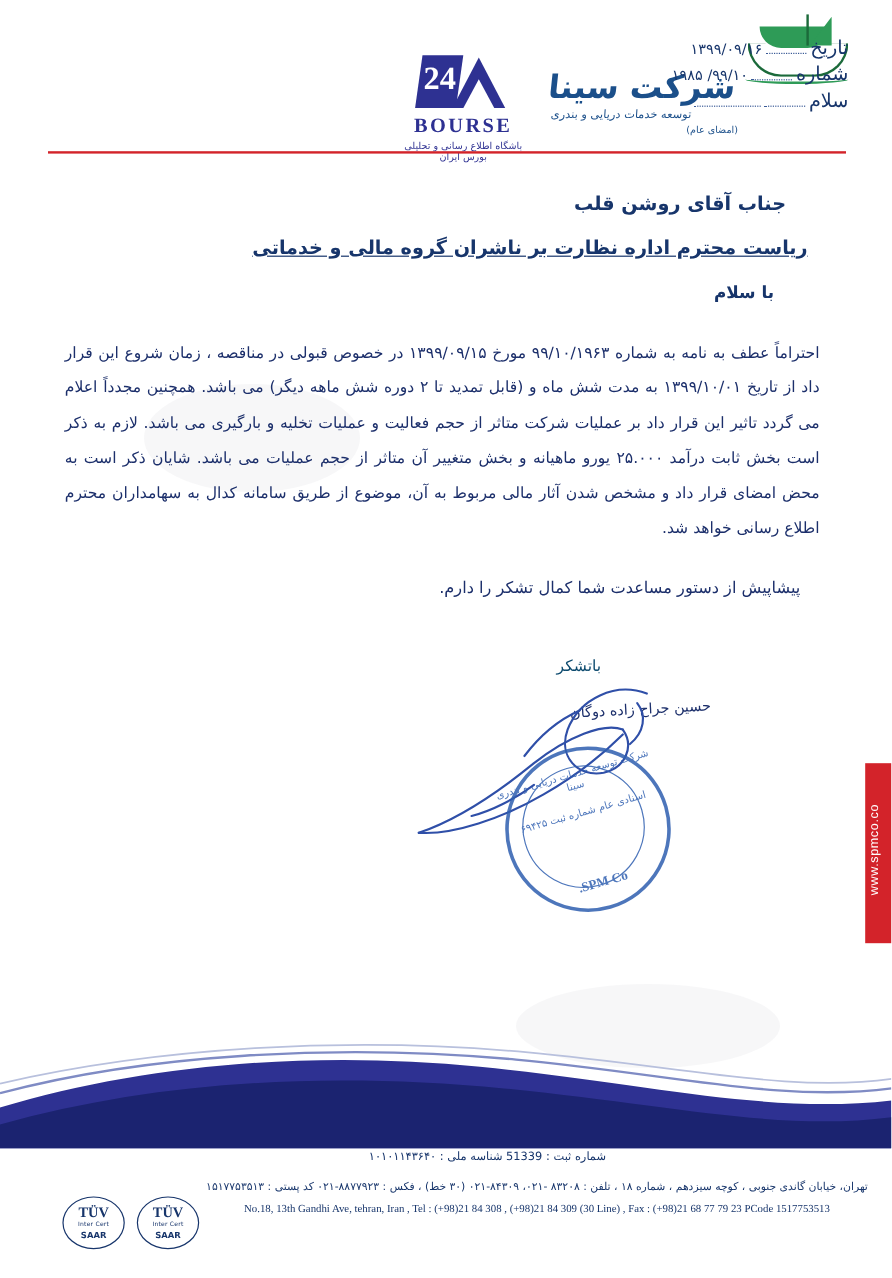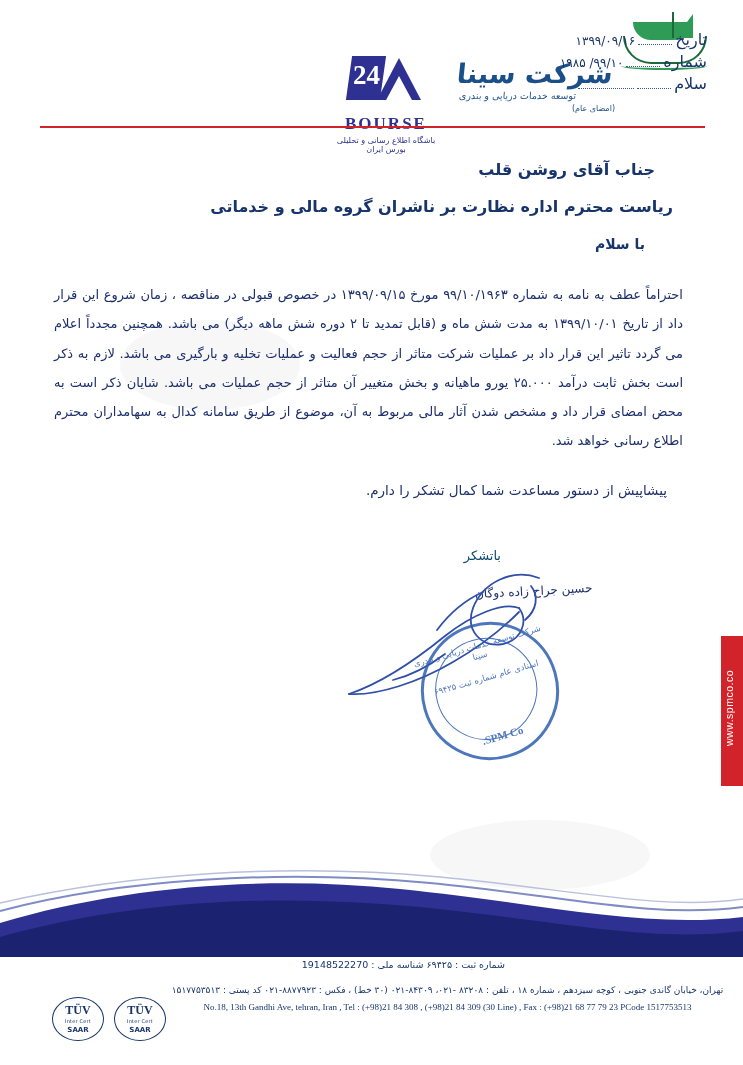--- a/index.html
+++ b/index.html
@@ -118,21 +118,21 @@
     top: 46px;
     left: 332px;
     width: 108px;
     height: 86px;
     text-align: center;
   }
   .bourse-mark {
     position: relative;
     width: 74px;
     height: 48px;
-    margin: 10px auto;
+    margin: 0 auto;
   }
   .bourse-sq {
     position: absolute;
     left: 0; top: 0;
     width: 34px; height: 44px;
     background: #2e3192;
     transform: skewX(-8deg);
   }
   .bourse-num {
     position: absolute;
@@ -240,20 +240,21 @@
     margin: 10px 36px 0 0;
     font-weight: bold;
     letter-spacing: 0.5px;
   }
   .salutation-2 {
     font-size: 16px;
     color: #17356b;
     margin: 18px 18px 0 0;
     font-weight: bold;
     letter-spacing: 0.5px;
+    text-decoration: underline;
   }
   .greeting {
     font-size: 14px;
     color: #17356b;
     margin: 20px 46px 0 0;
     font-weight: bold;
   }
   .para {
     margin-top: 28px;
     font-size: 13px;
@@ -590,21 +591,21 @@
   <div class="side-tab-text">www.spmco.co</div>
 
   <svg class="footer-waves" viewBox="0 0 743 90" preserveAspectRatio="none">
     <path d="M0,56 C120,20 260,8 400,22 C540,36 640,62 743,50 L743,90 L0,90 Z" fill="#2e3192"></path>
     <path d="M0,70 C130,34 270,26 420,40 C560,54 650,76 743,64 L743,90 L0,90 Z" fill="#1b2370"></path>
     <path d="M0,44 C120,12 280,2 430,16 C560,28 650,52 743,40" fill="none" stroke="#7f8bc4" stroke-width="2"></path>
     <path d="M0,36 C130,6 290,-4 440,10 C570,22 660,44 743,32" fill="none" stroke="#b8c0dd" stroke-width="1.4"></path>
   </svg>
 
   <div class="footer">
-    <div class="footer-reg">شماره ثبت : ۶۹۴۲۵      شناسه ملی : 19148522270</div>
+    <div class="footer-reg">شماره ثبت : 51339      شناسه ملی : ۱۰۱۰۱۱۴۳۶۴۰</div>
     <div class="footer-addr-fa">تهران، خیابان گاندی جنوبی ، کوچه سیزدهم ، شماره ۱۸ ، تلفن : ۸۳۲۰۸ -۰۲۱، ۸۴۳۰۹-۰۲۱ (۳۰ خط) ، فکس : ۸۸۷۷۹۲۳-۰۲۱ کد پستی : ۱۵۱۷۷۵۳۵۱۳</div>
     <div class="footer-addr-en">No.18, 13th Gandhi Ave, tehran, Iran , Tel : (+98)21 84 308 , (+98)21 84 309  (30 Line) , Fax : (+98)21 68 77 79 23  PCode 1517753513</div>
 
     <div class="tuv-group">
       <div class="tuv one">
         <div class="tuv-oval">
           <div class="tuv-name">TÜV</div>
           <div class="tuv-line1">Inter Cert</div>
           <div class="tuv-line2">SAAR</div>
         </div>

